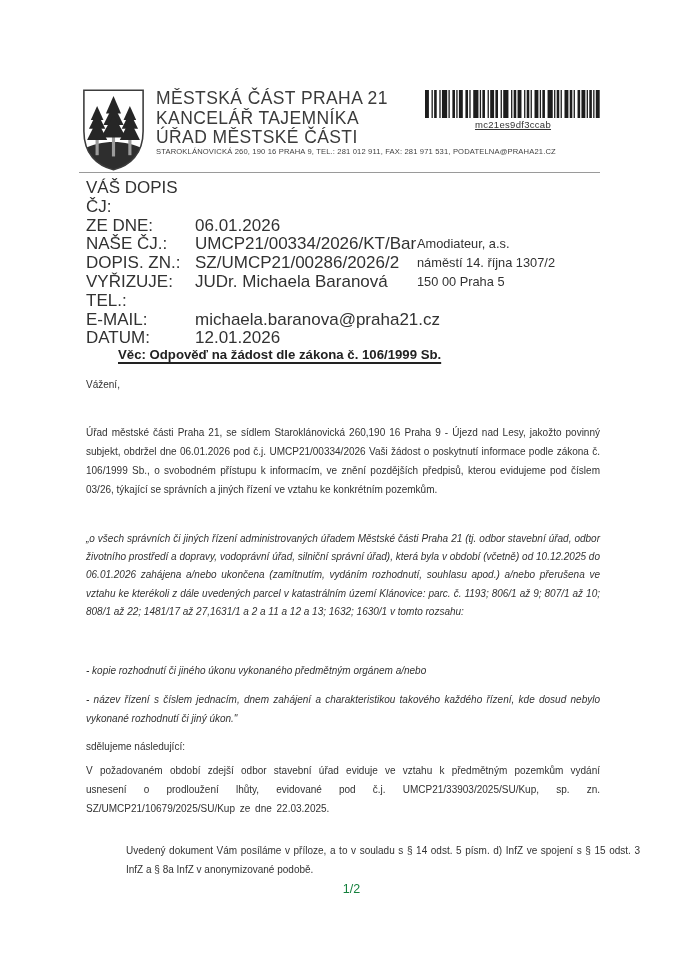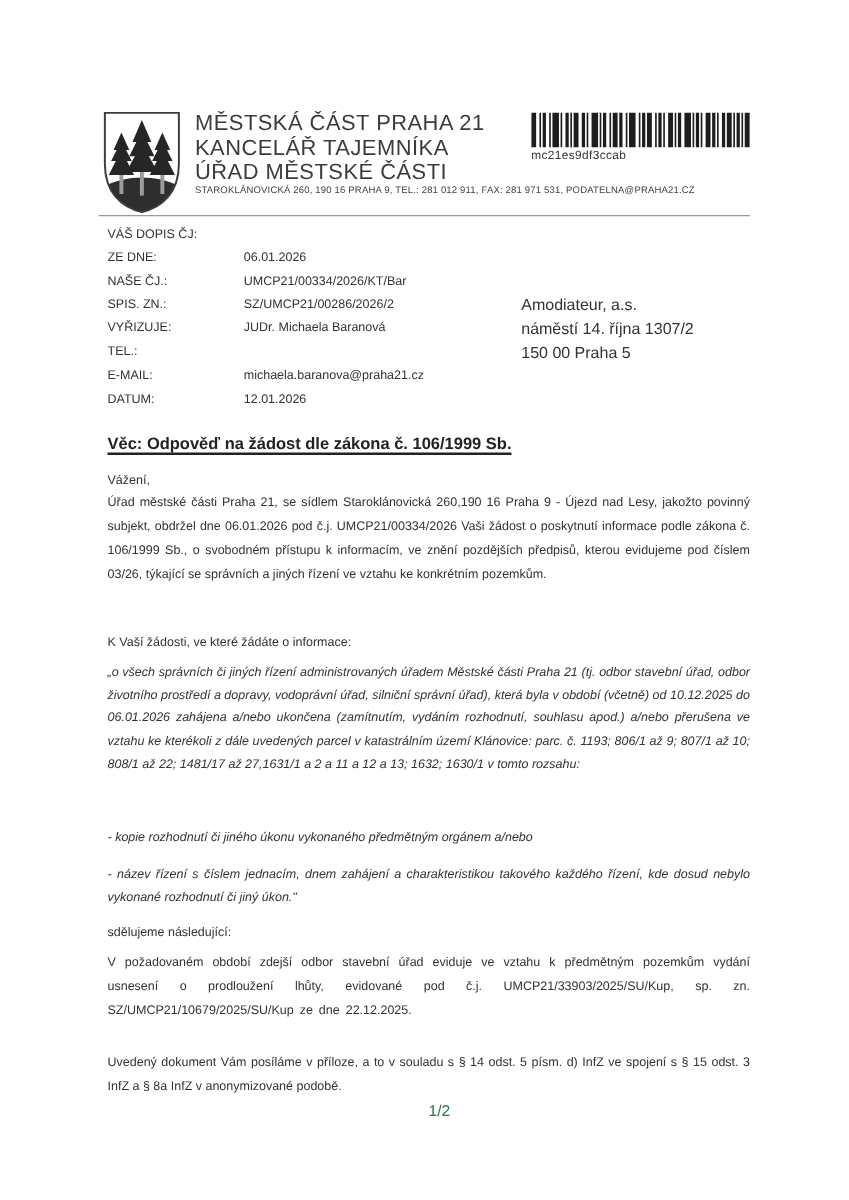--- a/index.html
+++ b/index.html
@@ -26,61 +26,62 @@
     color: #3b3b3b;
     white-space: nowrap;
   }
   .contact-line {
     left: 156px; top: 147px;
     font-size: 7.6px;
     letter-spacing: 0.15px;
     color: #3f3f3f;
     white-space: nowrap;
   }
-  .barcode-wrap { left: 425px; top: 90px; width: 176px; text-align: left; }
+  .barcode-wrap { left: 425px; top: 90px; width: 176px; text-align: center; text-decoration: underline; }
   .barcode-svg { width: 176px; height: 28px; display: block; }
   .barcode-label { font-size: 9.5px; color: #333; margin-top: 1px; letter-spacing: 0.3px; }
 
   .rule {
     left: 79px; top: 172px; width: 521px; height: 0;
     border-top: 1px solid #9a9a9a;
   }
 
   
-  .meta { left: 86px; top: 179px; font-size: 10px; line-height: 18.8px; }
+  .meta { left: 86px; top: 179px; font-size: 17px; line-height: 18.8px; }
   .meta-row { display: flex; }
   .meta-label { width: 109px; flex: 0 0 109px; }
   .meta-value { white-space: nowrap; }
 
   .recipient { left: 417px; top: 235px; font-size: 12.8px; line-height: 18.8px; }
 
   
   .bodytext { left: 86px; width: 514px; font-size: 10px; line-height: 19px; }
   .just { text-align: justify; }
   .ital { font-style: italic; }
 
   .subject {
     top: 345px;
     font-weight: bold;
     font-size: 13.2px;
     color: #222;
     text-decoration: underline;
     text-decoration-thickness: 1.5px;
     text-underline-offset: 3px;
     white-space: nowrap;
+    margin-left: 32px;
   }
   .salutation { top: 375px; }
-  .para1 { top: 393px; }
+  .para1 { top: 423px; }
   .para2 { top: 505px; }
   .quote { top: 530px; line-height: 18.2px; }
   .bullet1 { top: 661px; }
   .bullet2 { top: 690px; }
   .para3 { top: 737px; }
   .para4 { top: 761px; word-spacing: 2px; }
-  .para5 { top: 841px; }
+  .para5 { top: 841px; margin-left: 40px; }
 
   .footer {
     left: 12px; top: 882px; width: 100%;
     text-align: center;
     font-size: 12.5px;
     color: #15803d;
   }
 </style>
 </head>
 <body>
@@ -179,21 +180,21 @@
     </div>
     <div class="meta-row">
       <span class="meta-label">ZE DNE:</span>
       <span class="meta-value">06.01.2026</span>
     </div>
     <div class="meta-row">
       <span class="meta-label">NAŠE ČJ.:</span>
       <span class="meta-value">UMCP21/00334/2026/KT/Bar</span>
     </div>
     <div class="meta-row">
-      <span class="meta-label">SPIS. ZN.:</span>
+      <span class="meta-label">DOPIS. ZN.:</span>
       <span class="meta-value">SZ/UMCP21/00286/2026/2</span>
     </div>
     <div class="meta-row">
       <span class="meta-label">VYŘIZUJE:</span>
       <span class="meta-value">JUDr. Michaela Baranová</span>
     </div>
     <div class="meta-row">
       <span class="meta-label">TEL.:</span>
       <span class="meta-value"></span>
     </div>
@@ -209,23 +210,22 @@
 
   <div class="abs recipient">
     <div>Amodiateur, a.s.</div>
     <div>náměstí 14. října 1307/2</div>
     <div>150 00  Praha 5</div>
   </div>
 
   <div class="abs bodytext subject">Věc: Odpověď na žádost dle zákona č. 106/1999 Sb.</div>
   <div class="abs bodytext salutation">Vážení,</div>
   <div class="abs bodytext just para1">Úřad městské části Praha 21, se sídlem Staroklánovická 260,190 16 Praha 9 - Újezd nad Lesy, jakožto povinný subjekt, obdržel dne 06.01.2026 pod č.j. UMCP21/00334/2026 Vaši žádost o poskytnutí informace podle zákona č. 106/1999 Sb., o svobodném přístupu k informacím, ve znění pozdějších předpisů, kterou evidujeme pod číslem 03/26, týkající se správních a jiných řízení ve vztahu ke konkrétním pozemkům.</div>
-  <div class="abs bodytext para2">K Vaší žádosti, ve které žádáte o informace:</div>
   <div class="abs bodytext just ital quote">„o všech správních či jiných řízení administrovaných úřadem Městské části Praha 21 (tj. odbor stavební úřad, odbor životního prostředí a dopravy, vodoprávní úřad, silniční správní úřad), která byla v období (včetně) od 10.12.2025 do 06.01.2026 zahájena a/nebo ukončena (zamítnutím, vydáním rozhodnutí, souhlasu apod.) a/nebo přerušena ve vztahu ke kterékoli z dále uvedených parcel v katastrálním území Klánovice: parc. č. 1193; 806/1 až 9; 807/1 až 10; 808/1 až 22; 1481/17 až 27,1631/1 a 2 a 11 a 12 a 13; 1632; 1630/1 v tomto rozsahu:</div>
   <div class="abs bodytext ital bullet1">- kopie rozhodnutí či jiného úkonu vykonaného předmětným orgánem a/nebo</div>
   <div class="abs bodytext just ital bullet2">- název řízení s číslem jednacím, dnem zahájení a charakteristikou takového každého řízení, kde dosud nebylo vykonané rozhodnutí či jiný úkon."</div>
   <div class="abs bodytext para3">sdělujeme následující:</div>
-  <div class="abs bodytext just para4">V požadovaném období zdejší odbor stavební úřad eviduje ve vztahu k předmětným pozemkům vydání usnesení o prodloužení lhůty, evidované pod č.j. UMCP21/33903/2025/SU/Kup, sp. zn. SZ/UMCP21/10679/2025/SU/Kup ze dne 22.12.2025.</div>
+  <div class="abs bodytext just para4">V požadovaném období zdejší odbor stavební úřad eviduje ve vztahu k předmětným pozemkům vydání usnesení o prodloužení lhůty, evidované pod č.j. UMCP21/33903/2025/SU/Kup, sp. zn. SZ/UMCP21/10679/2025/SU/Kup ze dne 22.03.2025.</div>
   <div class="abs bodytext just para5">Uvedený dokument Vám posíláme v příloze, a to v souladu s § 14 odst. 5 písm. d) InfZ ve spojení s § 15 odst. 3 InfZ a § 8a InfZ v anonymizované podobě.</div>
 
   <div class="abs footer">1/2</div>
 
 </div>
 
 </body></html>

